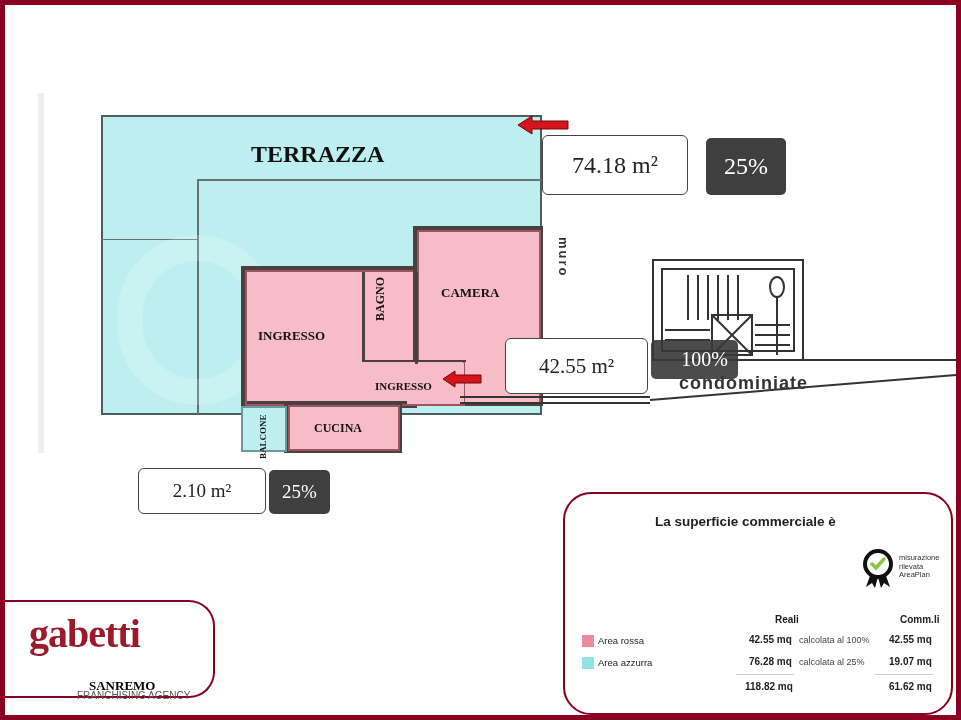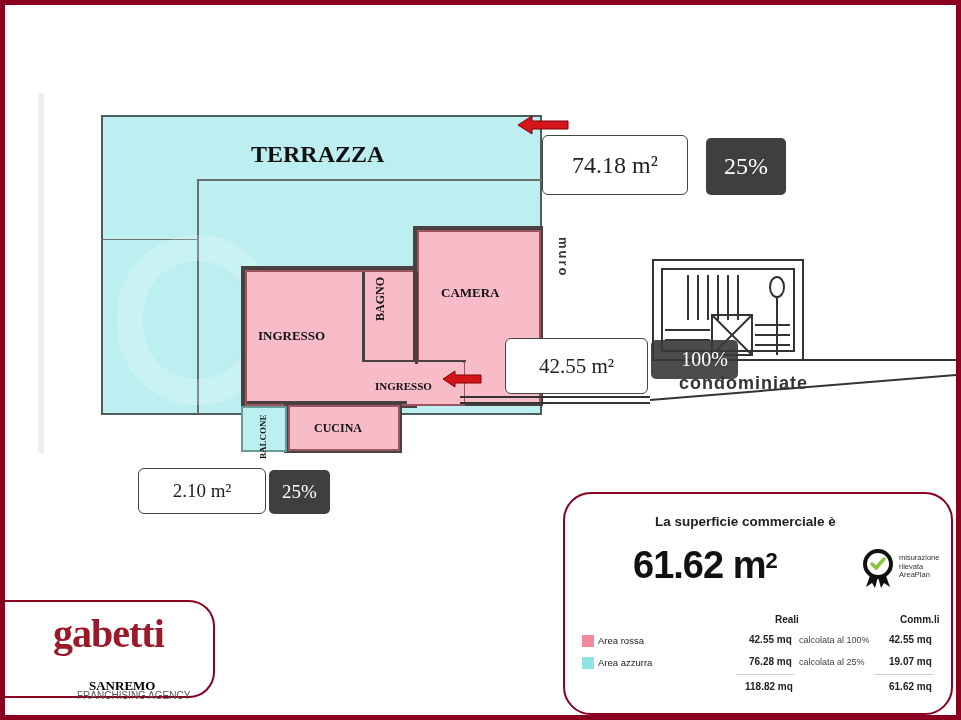--- a/index.html
+++ b/index.html
@@ -116,28 +116,27 @@
   <div class="abs pct-box serif" style="left:701px;top:133px;width:80px;height:57px;font-size:24px;">25%</div>
 
   <div class="abs measure-box serif" style="left:500px;top:333px;width:143px;height:56px;font-size:21px;">42.55 m²</div>
   <div class="abs pct-box serif" style="left:646px;top:335px;width:67px;height:39px;font-size:20px;background:rgba(55,55,55,0.9);padding-left:20px;">100%</div>
 
   <div class="abs measure-box serif" style="left:133px;top:463px;width:128px;height:46px;font-size:19px;">2.10 m²</div>
   <div class="abs pct-box serif" style="left:264px;top:465px;width:61px;height:44px;font-size:19px;">25%</div>
 </div>
 
 <div id="logo">
-  <div class="abs serif" style="left:24px;top:8px;font-size:40px;font-weight:bold;color:#9a1a2a;letter-spacing:-1px;margin-left:24px;">gabetti</div>
+  <div class="abs serif" style="left:24px;top:8px;font-size:40px;font-weight:bold;color:#9a1a2a;letter-spacing:-1px;">gabetti</div>
   <div class="abs" style="left:72px;top:60px;font-size:10px;color:#555;margin-top:28px;">FRANCHISING AGENCY</div>
   <div class="abs serif" style="left:84px;top:76px;font-size:13px;font-weight:bold;color:#000000;">SANREMO</div>
 </div>
 
 <div id="summary">
   <div class="sum-title">La superficie commerciale è</div>
-  <div class="sum-total"><span>61.62 m</span><sup>2</sup></div>
 
   <svg class="abs" style="left:296px;top:53px;" width="34" height="42">
     <path d="M10 26 L5 40 L11 36 L14 41 L17 30 Z M24 26 L29 40 L23 36 L20 41 L17 30 Z" fill="#111"></path>
     <circle cx="17" cy="17" r="15" fill="#111"></circle>
     <circle cx="17" cy="17" r="11" fill="#fff"></circle>
     <path d="M11 17 L15 21 L23 12" stroke="#8cc63f" stroke-width="3.5" fill="none" stroke-linecap="round"></path>
   </svg>
   <div class="abs" style="left:334px;top:60px;font-size:7.5px;color:#333;line-height:8.5px;">
     <div>misurazione</div>
     <div>rilevata</div>

